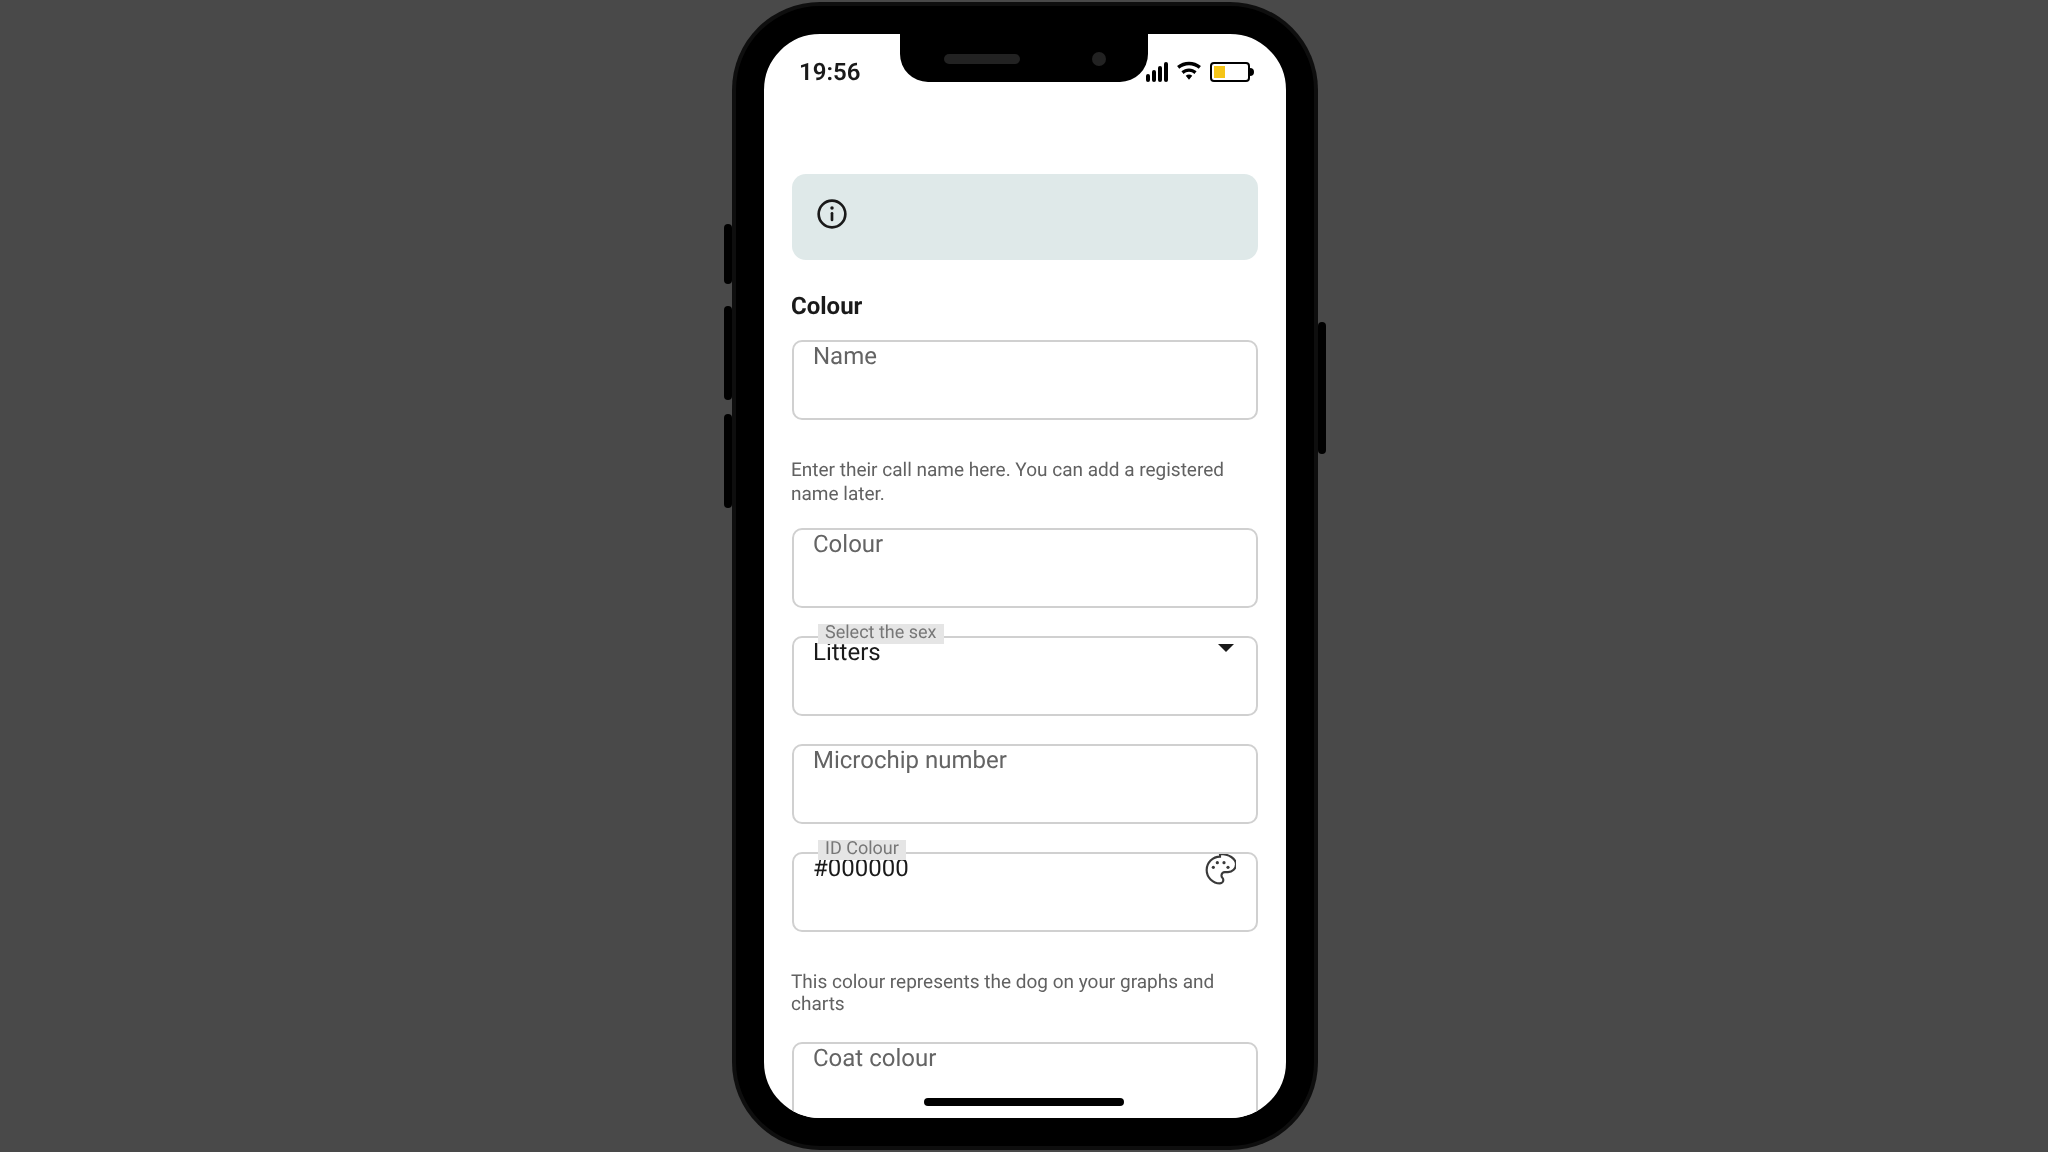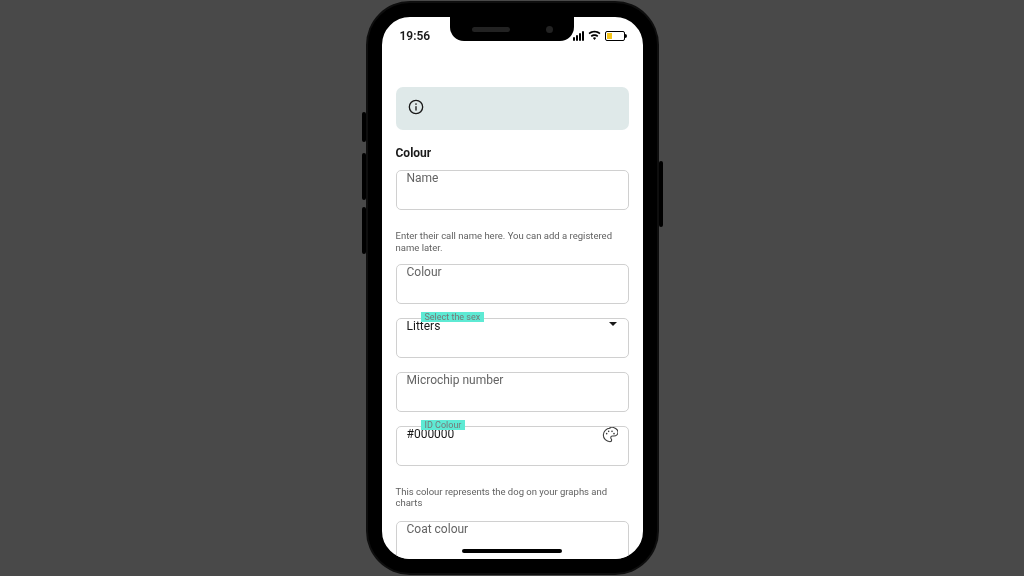--- a/index.html
+++ b/index.html
@@ -110,22 +110,22 @@
       margin-top: 10px;
       font-size: 12px;
       color: #646464;
       background: #fff;
     }
     .field-placeholder { pointer-events: none; }
 
     .float-label {
       position: absolute;
       top: -7px;
-      left: 24px;
-      background: #5eead4;
+      left: 12px;
+      background: #e5e5e5;
       padding: 0 4px;
       font-size: 9px;
       color: #777;
     }
 
     .helper {
       font-size: 9.5px;
       color: #616161;
       margin-top: 20px;
       line-height: 1.25;

